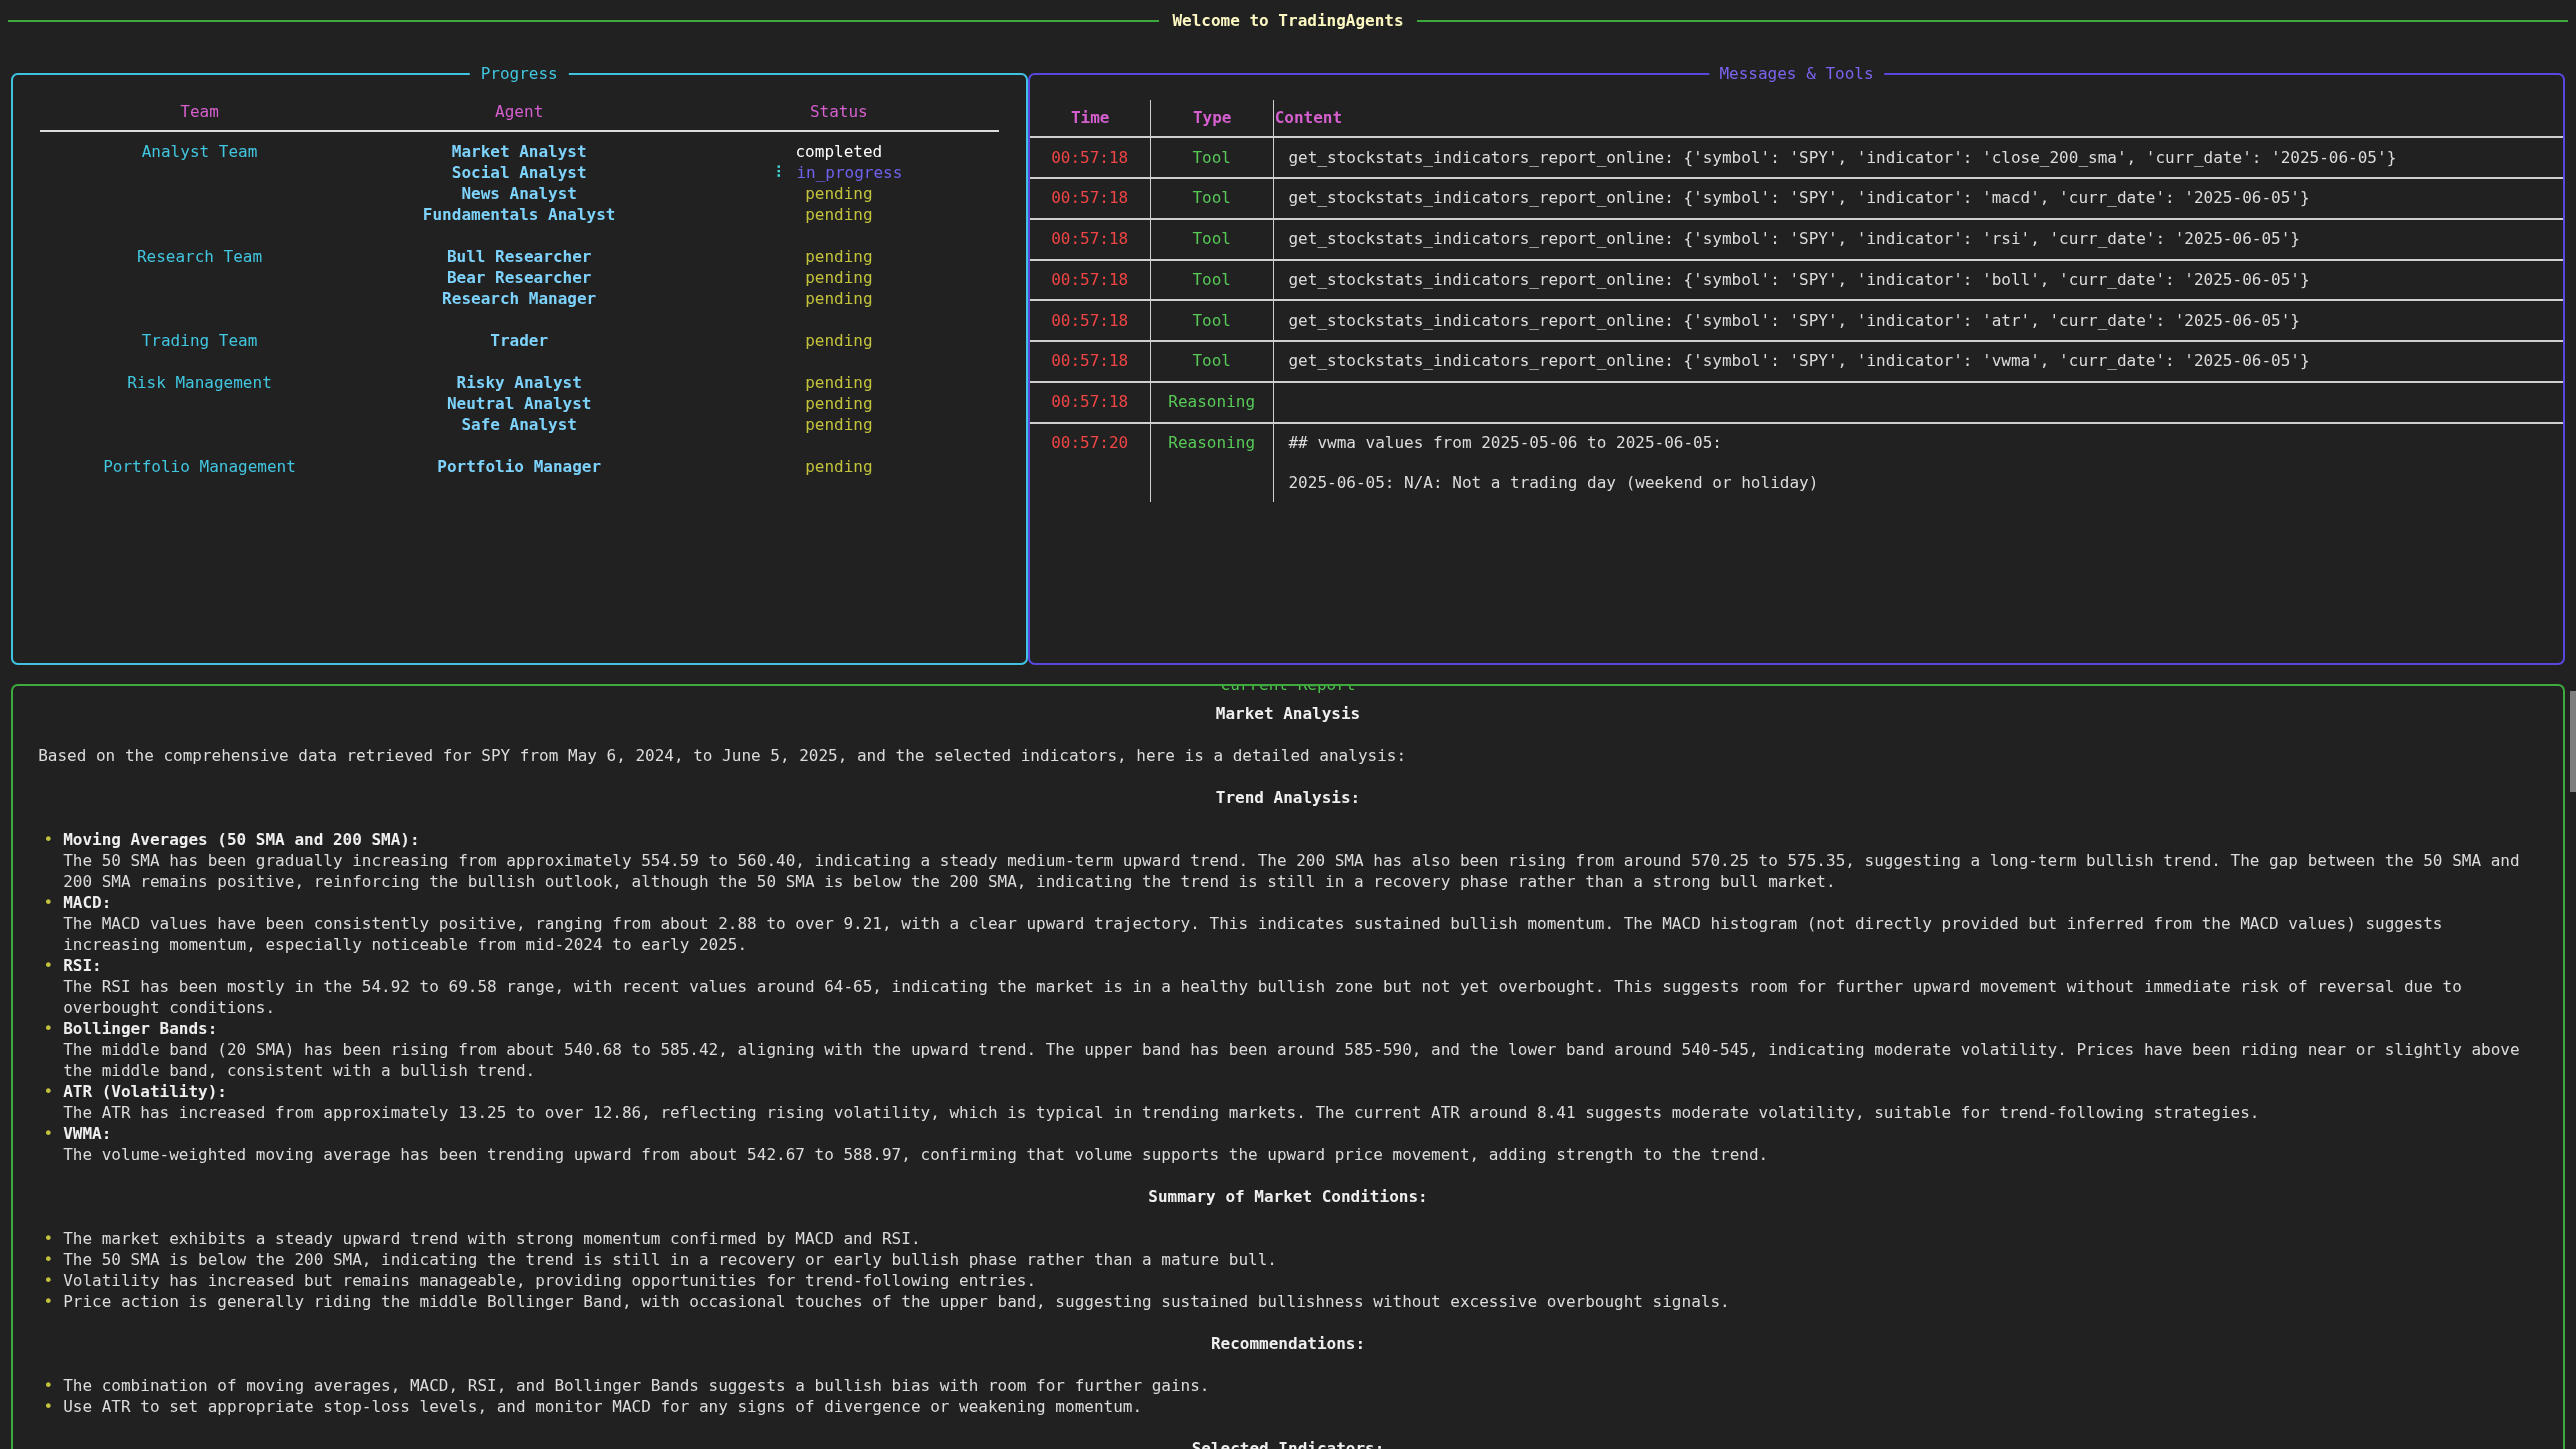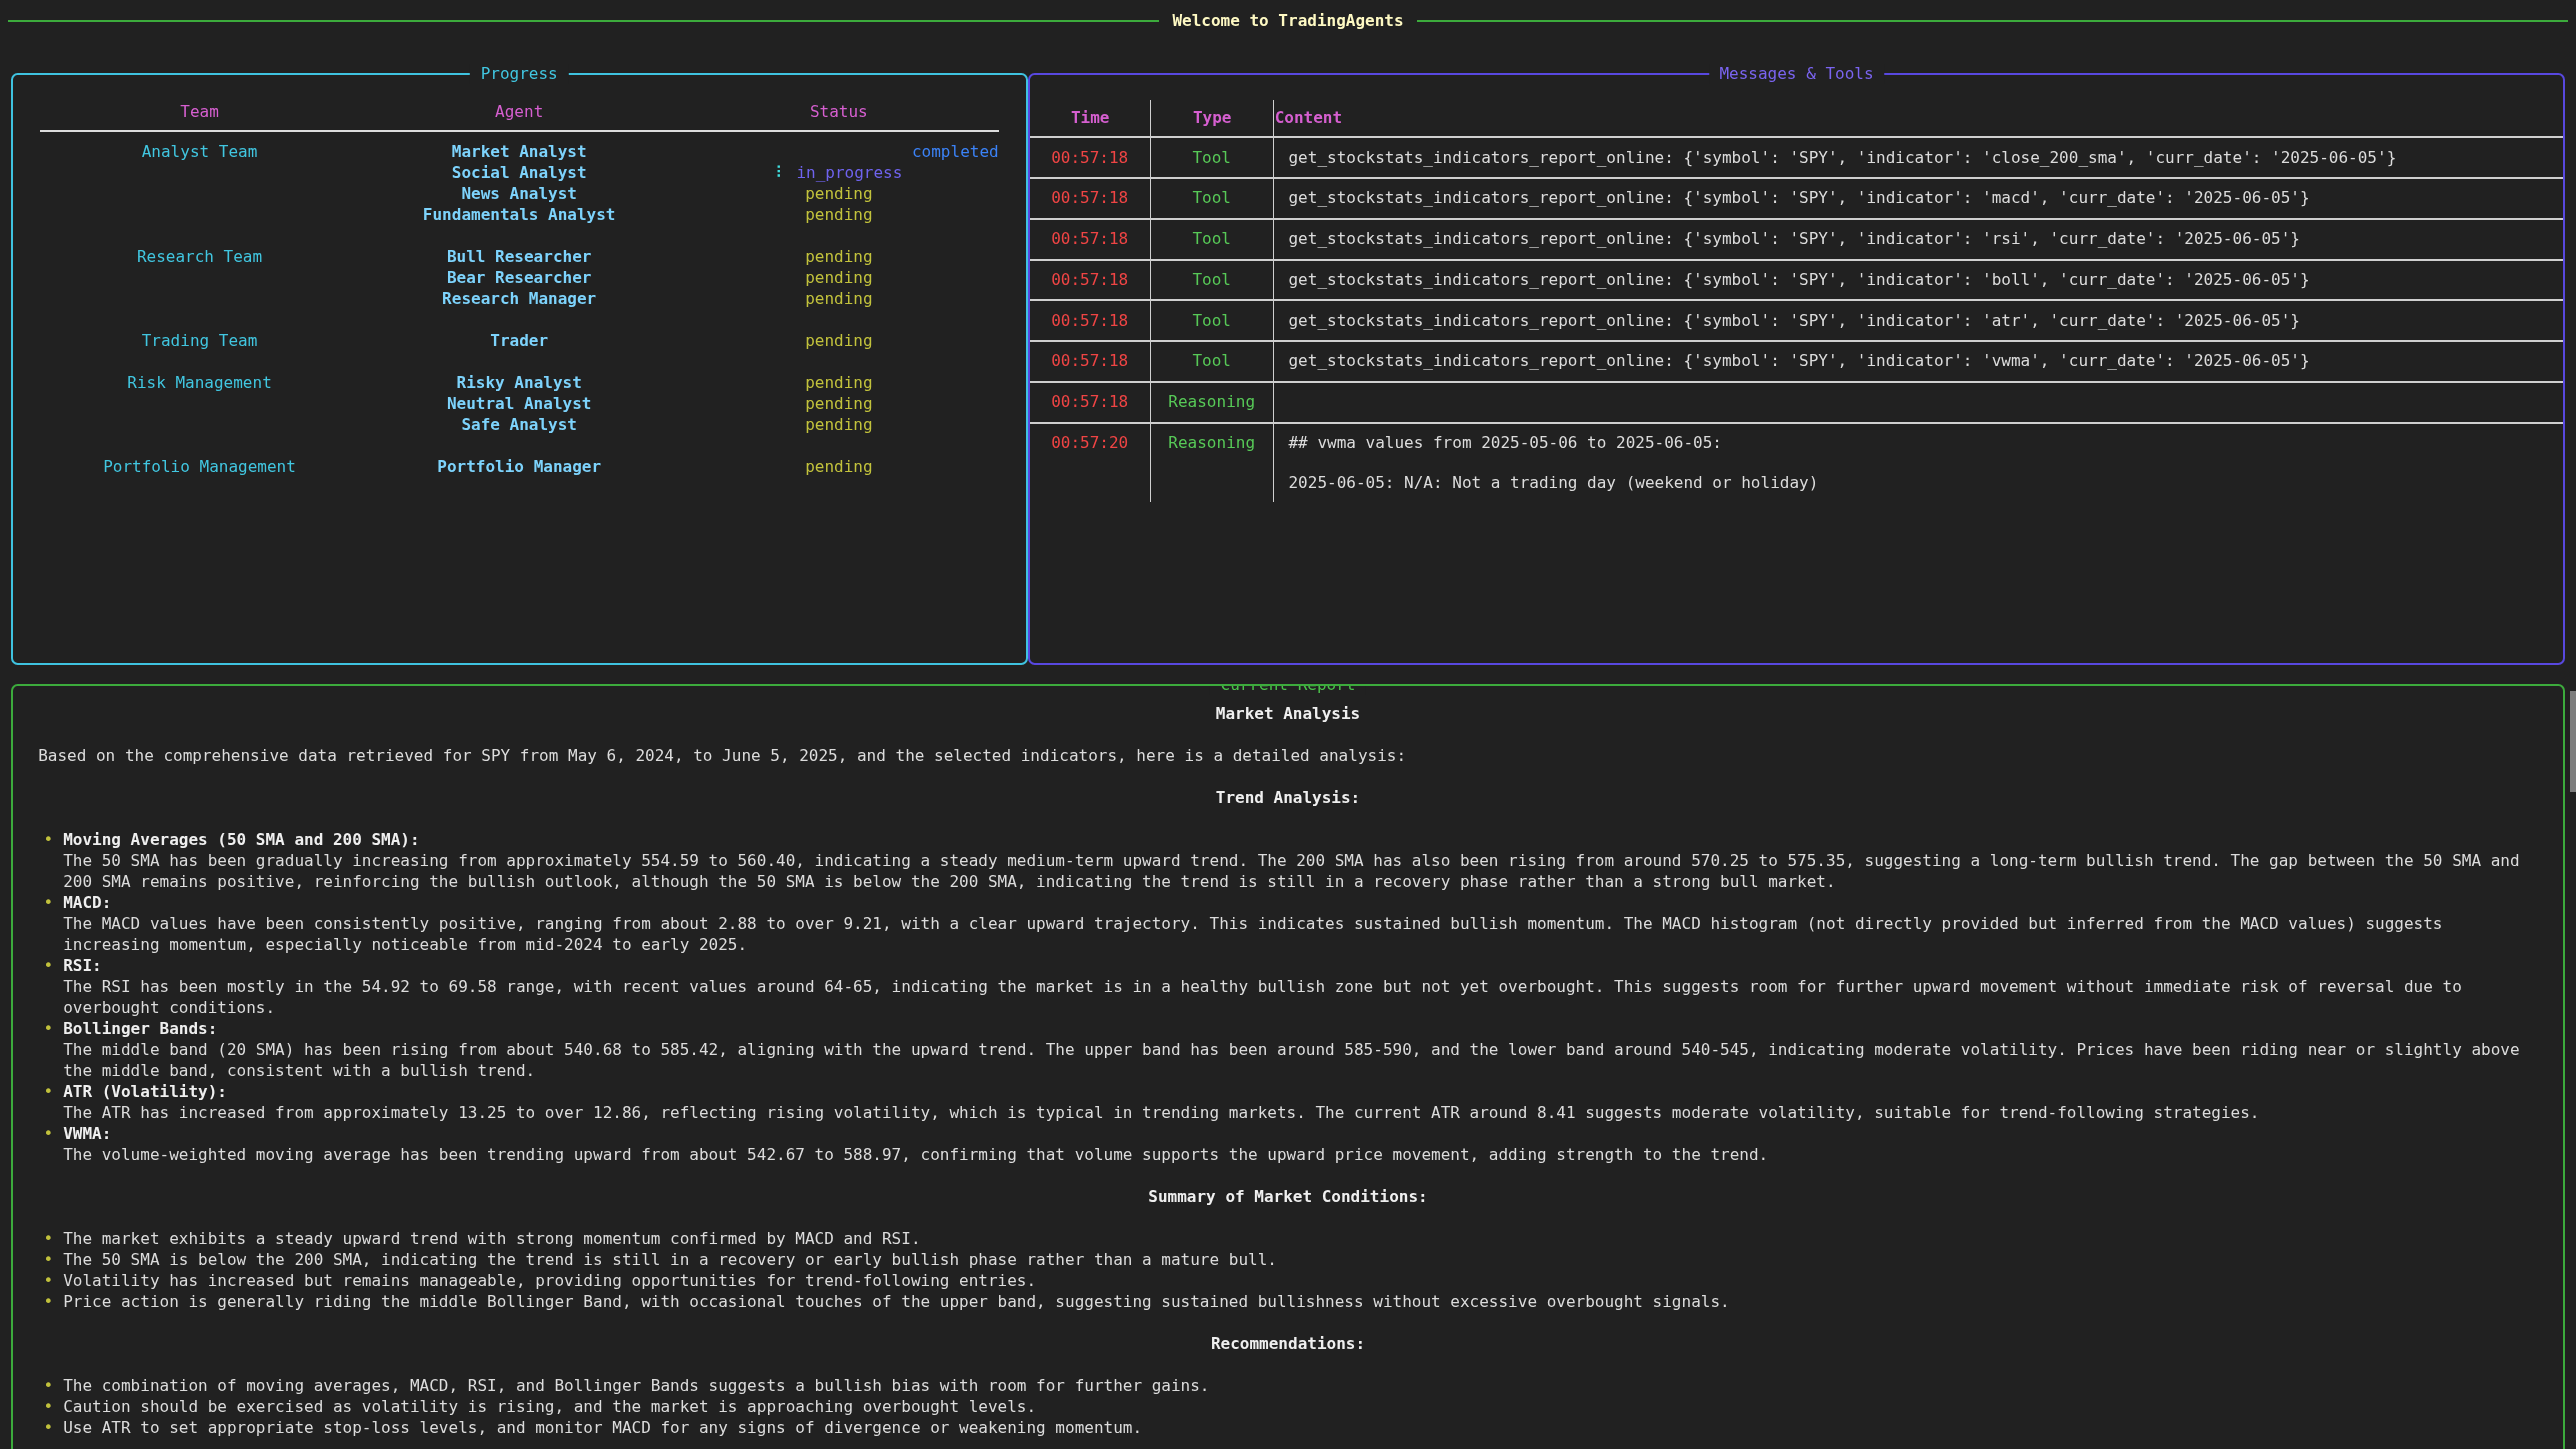--- a/index.html
+++ b/index.html
@@ -26,21 +26,21 @@
   .progress-panel { width:1017px; border:2px solid #3fc3e0; }
   .progress-panel .panel-title { color:#41c6e0; }
   .p-table { margin:27px 27px 0 27px; }
   .p-grid { display:grid; grid-template-columns:1fr 1fr 1fr; }
   .p-header { font-weight:normal; color:#d65fd0; text-align:center; padding-bottom:8px;
               border-bottom:2px solid #dcdcdc; }
   .p-row { text-align:center; line-height:21px; }
   .cell-team { color:#41c6e0; }
   .cell-agent { color:#7dd3fc;font-weight:bold; }
   .cell-status { }
-  .st-completed { color:#3b82f6;text-align:right; }
+  .st-completed { color:#ffffff; }
   .st-pending { color:#c2c23c; }
   .st-inprogress { color:#6f63ee; }
   .spinner { color:#40e0e0; margin-right:9.4px; }
   .p-sep { height:21px; display:flex; align-items:center; justify-content:center; }
   .sep-team { background:#3f7080; }
   .sep-agent { background:#4f7a42; }
   .sep-status { background:#83803f; }
   .p-first-pad { padding-top:9.4px; }
 
   
@@ -281,21 +281,20 @@
     <ul class="r-bullets">
       <li><span class="b-text">The market exhibits a steady upward trend with strong momentum confirmed by MACD and RSI.</span></li>
       <li><span class="b-text">The 50 SMA is below the 200 SMA, indicating the trend is still in a recovery or early bullish phase rather than a mature bull.</span></li>
       <li><span class="b-text">Volatility has increased but remains manageable, providing opportunities for trend-following entries.</span></li>
       <li><span class="b-text">Price action is generally riding the middle Bollinger Band, with occasional touches of the upper band, suggesting sustained bullishness without excessive overbought signals.</span></li>
     </ul>
 
     <div class="r-heading">Recommendations:</div>
     <ul class="r-bullets">
       <li><span class="b-text">The combination of moving averages, MACD, RSI, and Bollinger Bands suggests a bullish bias with room for further gains.</span></li>
-      <li><span class="b-text">Caution should be exercised as volatility is rising, and the market is approaching overbought levels.</span></li>
       <li><span class="b-text">Use ATR to set appropriate stop-loss levels, and monitor MACD for any signs of divergence or weakening momentum.</span></li>
     </ul>
 
     <div class="r-heading">Selected Indicators:</div>
   </div>
 </div>
 
 <div class="footer-panel">
   <span>Tool Calls: 9 | LLM Calls: 6 | Generated Reports: 1</span>
 </div>

